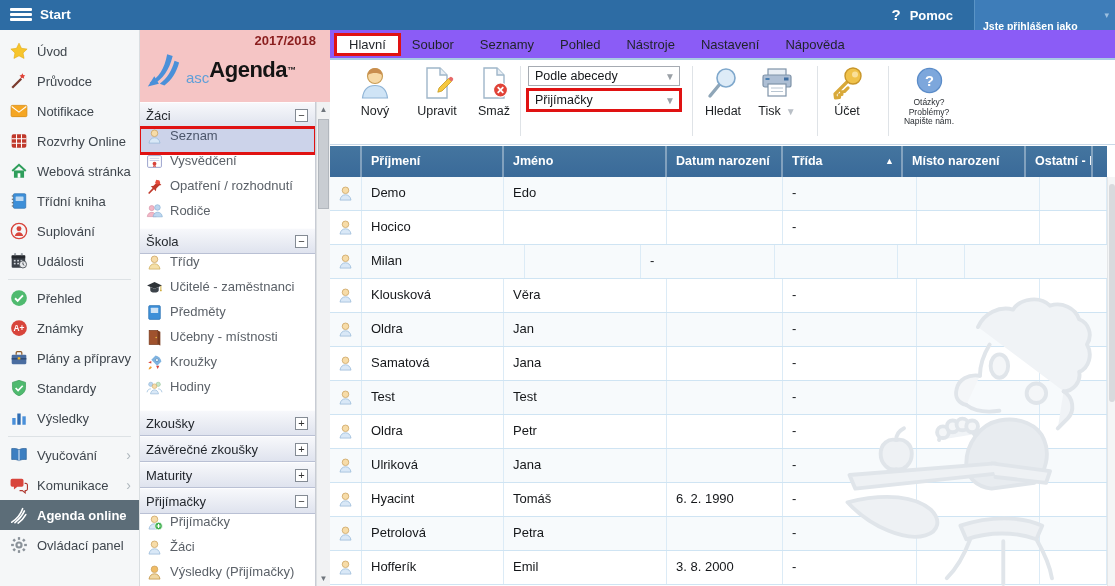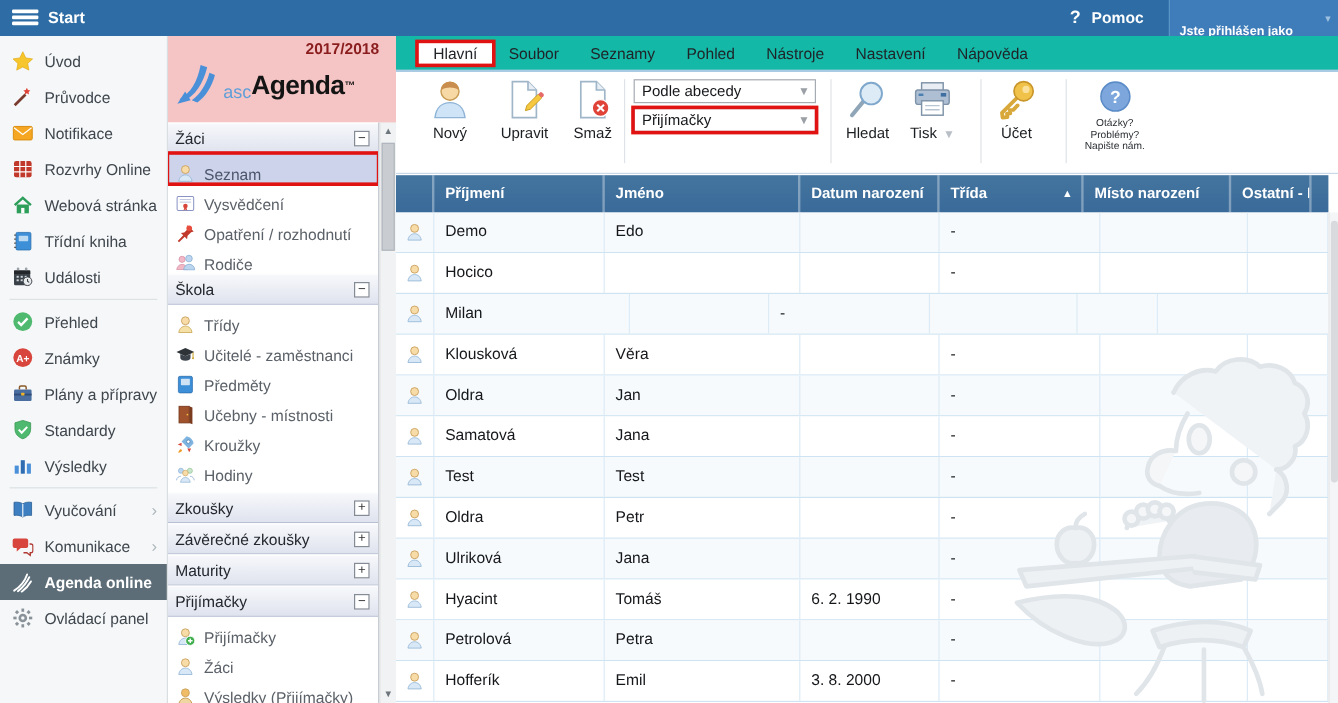--- a/index.html
+++ b/index.html
@@ -29,33 +29,33 @@
   .logo-panel{position:relative;height:80px;background:#f5c5c5;}
   .logo-year{position:absolute;top:3px;right:14px;color:#8a1d1d;font-weight:bold;font-size:13px;}
   .brand{position:absolute;left:6px;top:16px;display:flex;align-items:center;}
   .brand svg{width:46px;height:44px;}
   .brand .asc{color:#5f9fd8;font-size:15px;margin-left:-6px;margin-top:14px;}
   .brand .agenda{color:#141414;font-size:22px;font-weight:bold;letter-spacing:-0.5px;}
   .brand .tm{color:#141414;font-size:9px;vertical-align:top;font-weight:bold;}
   .tree{position:absolute;top:72px;left:0;width:176px;bottom:0;background:#fff;border-right:1px solid #c8ccd4;box-sizing:border-box;overflow:hidden;}
   .tg{height:26px;box-sizing:border-box;background:linear-gradient(#f7f8fb,#dfe3ee);border-top:1px solid #fdfdfe;border-bottom:1px solid #b9c0d4;display:flex;align-items:center;justify-content:space-between;padding:0 7px 0 6px;font-size:13px;color:#24282e;}
   .tg .box{width:13px;height:13px;box-sizing:border-box;border:1px solid #848b94;background:#fff;font-size:11px;line-height:10px;text-align:center;color:#333;}
-  .ti{position:relative;height:25px;display:flex;align-items:flex-end;gap:7px;padding-left:6px;font-size:13px;color:#5b6168;white-space:nowrap;}
+  .ti{position:relative;height:25px;display:flex;align-items:flex-start;gap:7px;padding-left:6px;font-size:13px;color:#5b6168;white-space:nowrap;}
   .ti .ic16{width:17px;height:17px;flex:0 0 17px;}
   .ti .ic16 svg{width:17px;height:17px;display:block;}
   .ti.selected{background:#ccd3ea;color:#4c566b;}
   .annotated{outline:3px solid #e01212;outline-offset:-1px;z-index:4;}
   .tgap{height:6px;}
   .tree-scroll{position:absolute;top:72px;right:0;width:14px;bottom:0;background:#f1f2f3;border-left:1px solid #dcdfe2;box-sizing:border-box;}
   .tsa{height:15px;color:#6f757c;font-size:8px;text-align:center;line-height:15px;}
   .tsa.dn{position:absolute;bottom:0;left:0;right:0;}
   .ts-thumb{position:absolute;top:17px;left:1px;width:11px;height:90px;background:#c9cdd2;border:1px solid #b2b7bd;box-sizing:border-box;}
   
   .content{position:absolute;left:330px;top:30px;width:785px;height:556px;}
-  .tabs{height:30px;box-sizing:border-box;background:#14b8a6;border-bottom:2px solid #a9cbe4;display:flex;align-items:center;padding-left:18px;}
+  .tabs{height:30px;box-sizing:border-box;background:#8b5cf6;border-bottom:2px solid #a9cbe4;display:flex;align-items:center;padding-left:6px;}
   .tab{padding:2px 13px;font-size:13px;color:#1f2328;}
   .tab.annotated{background:#fff;}
   .toolbar{position:relative;height:84px;background:#fff;border-bottom:1px solid #c9d9e8;box-sizing:content-box;}
   .tbtn{position:absolute;top:5px;text-align:center;font-size:12.5px;color:#1c1f22;}
   .ic34{width:36px;height:36px;display:block;margin:0 auto 3px;}
   .ic34 svg{width:36px;height:36px;display:block;}
   .vsep{position:absolute;top:6px;bottom:8px;width:1px;background:#dfe3e7;}
   .dd{position:absolute;left:198px;width:152px;height:20px;box-sizing:border-box;border:1px solid #a6abb2;background:#fff;font-size:12.5px;color:#15171a;line-height:18px;padding:0 18px 0 6px;white-space:nowrap;}
   .dd .caret{position:absolute;right:4px;top:1px;color:#9aa0a6;font-size:10px;}
   .tisk-caret{color:#b9bfc6;font-size:10px;margin-left:5px;}
@@ -150,20 +150,30 @@
             <rect x="3" y="1.5" width="11" height="13" rx="1" fill="#3d8fd8" stroke="#2a6faf" stroke-width=".6"></rect>
             <rect x="5" y="4" width="7" height="4" rx=".5" fill="#bcd9f2"></rect>
             <path d="M3 3.5H1.6M3 6.5H1.6M3 9.5H1.6M3 12.5H1.6" stroke="#555" stroke-width=".9"></path>
           </svg>
         </span>
         <span class="lbl">Třídní kniha</span>
       </div>
       <div class="sb-item">
         <span class="ic16">
           <svg viewBox="0 0 16 16">
+            <circle cx="8" cy="8" r="6.8" fill="none" stroke="#d8453c" stroke-width="1.2"></circle>
+            <circle cx="8" cy="6" r="2.2" fill="#d8453c"></circle>
+            <path d="M4.2 12.4c.5-2.3 2-3.4 3.8-3.4s3.3 1.1 3.8 3.4z" fill="#d8453c"></path>
+          </svg>
+        </span>
+        <span class="lbl">Suplování</span>
+      </div>
+      <div class="sb-item">
+        <span class="ic16">
+          <svg viewBox="0 0 16 16">
             <rect x="1.5" y="3" width="12" height="11" rx="1" fill="#3b4148"></rect>
             <rect x="1.5" y="3" width="12" height="2.6" fill="#23272c"></rect>
             <circle cx="4.5" cy="1.9" r="1" fill="#9aa1a8"></circle>
             <circle cx="10.5" cy="1.9" r="1" fill="#9aa1a8"></circle>
             <g fill="#cfd4d9">
               <rect x="3.4" y="7" width="1.6" height="1.4"></rect>
               <rect x="6.4" y="7" width="1.6" height="1.4"></rect>
               <rect x="9.4" y="7" width="1.6" height="1.4"></rect>
               <rect x="3.4" y="9.6" width="1.6" height="1.4"></rect>
               <rect x="6.4" y="9.6" width="1.6" height="1.4"></rect>

